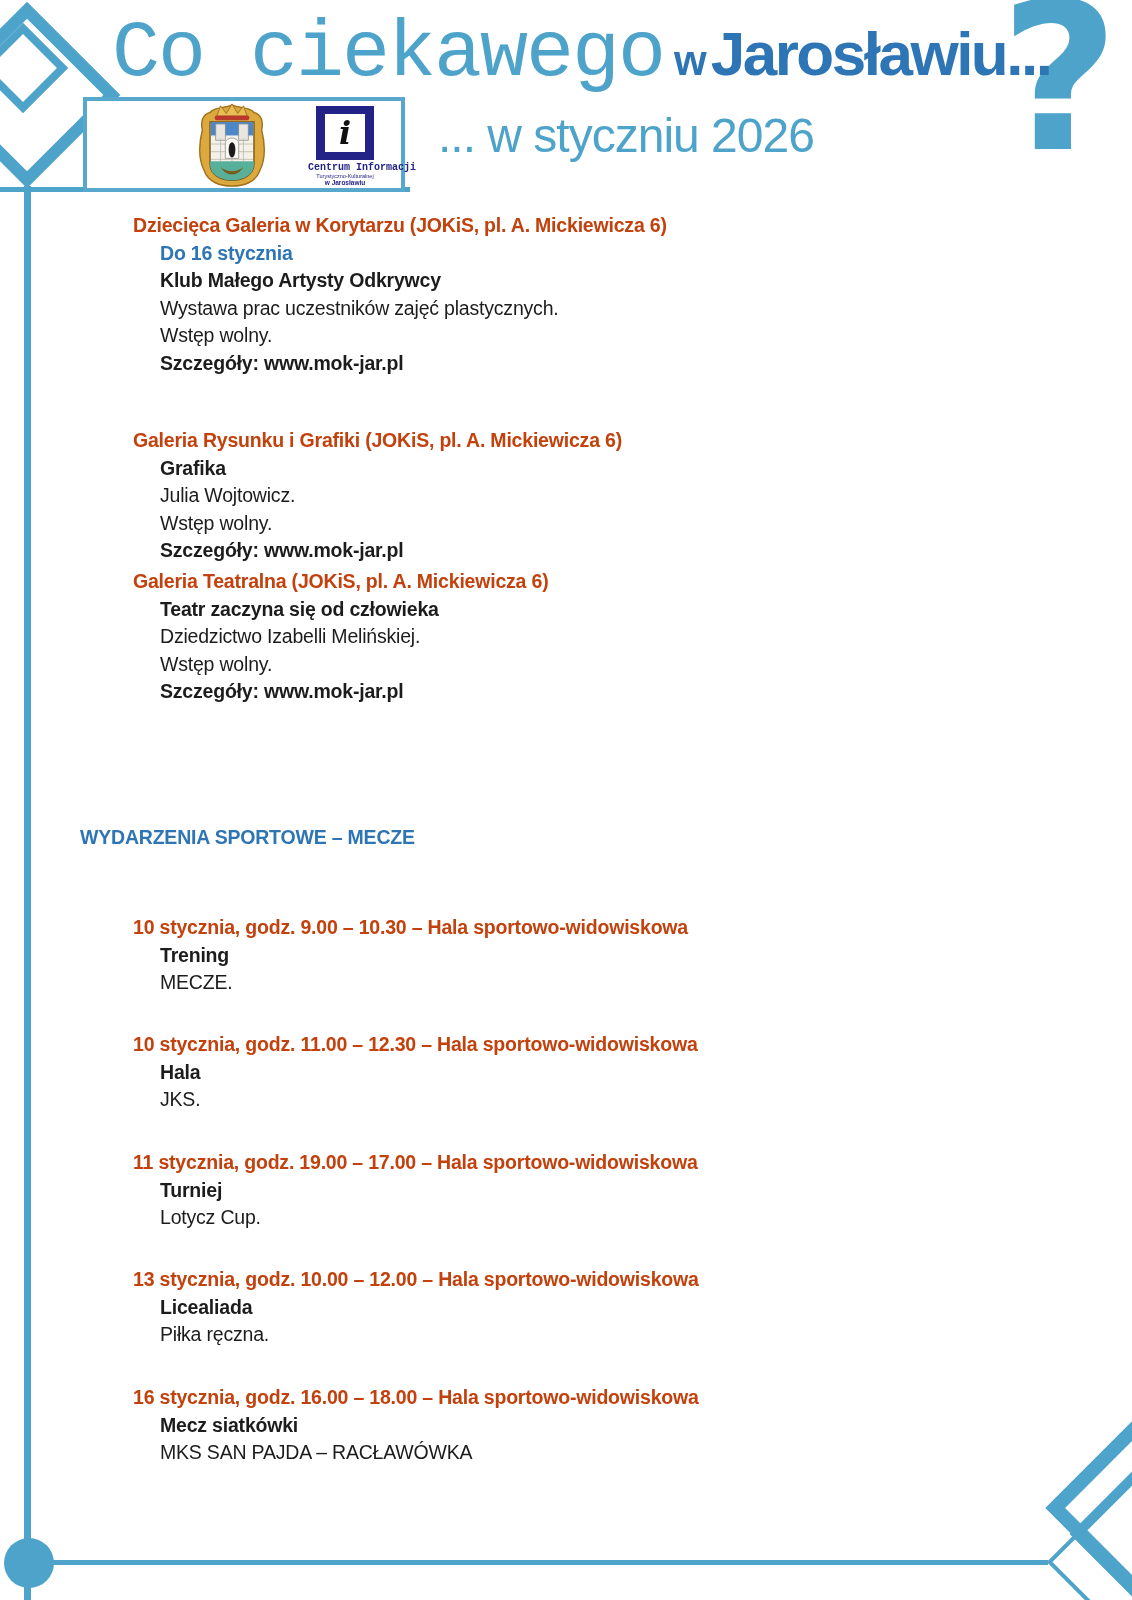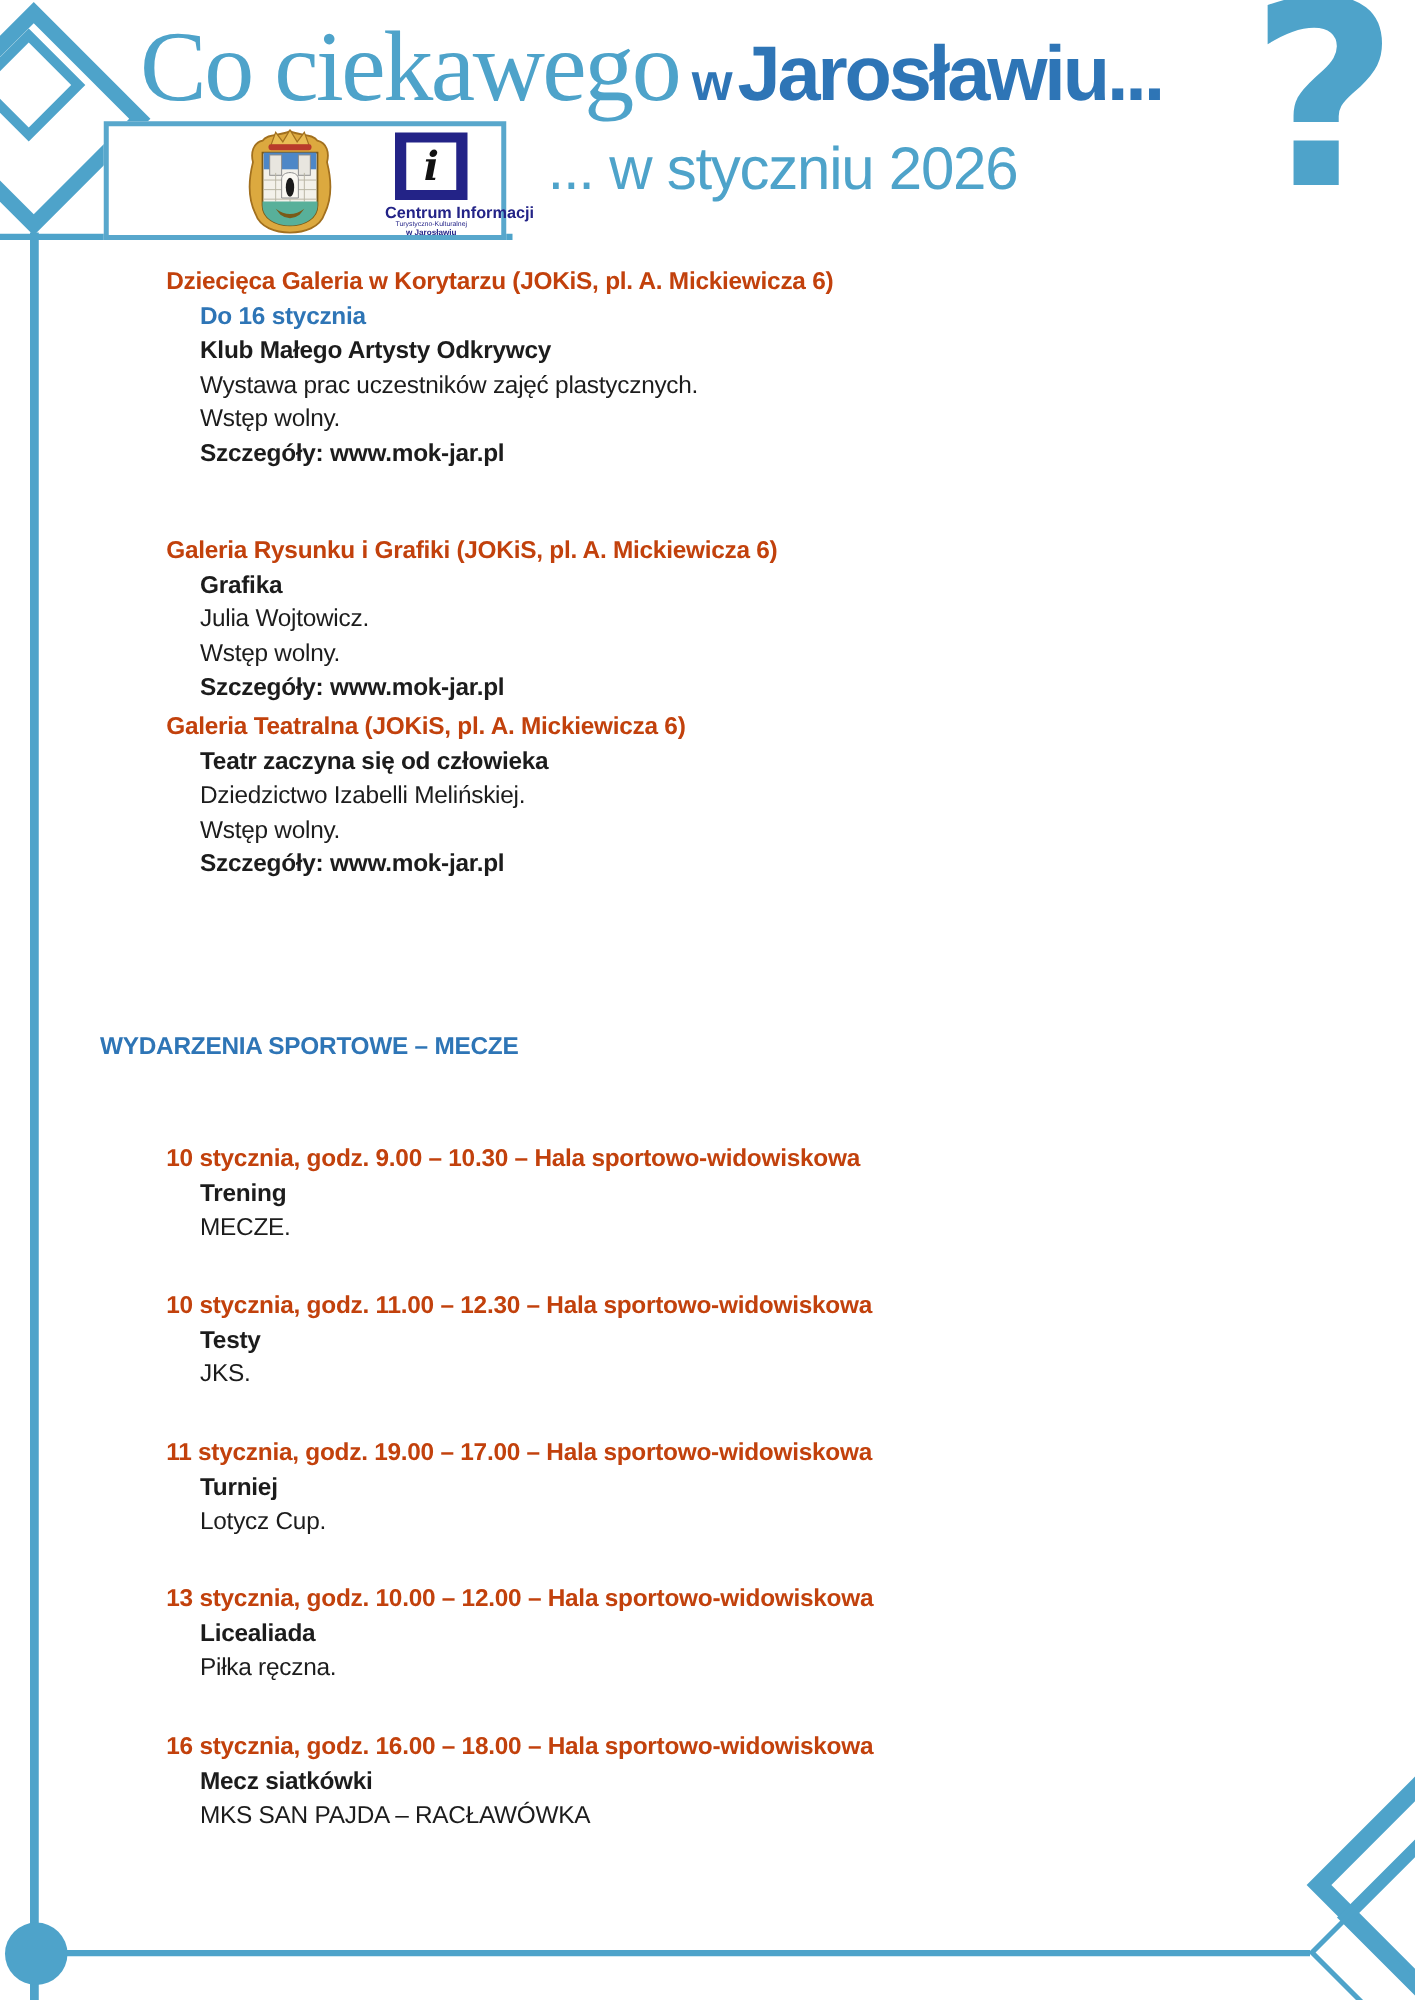--- a/index.html
+++ b/index.html
@@ -15,38 +15,38 @@
   .diamond{position:absolute;border-style:solid;border-color:#4EA3CA;background:transparent;
            transform:rotate(45deg);box-sizing:border-box;}
   #dtl1{left:-39px;top:29px;width:132px;height:132px;border-width:12px;}
   #dtl2{left:-9px;top:36px;width:64px;height:64px;border-width:8px;}
   #dbr1{left:1095px;top:1388px;width:240px;height:240px;border-width:14px;}
   #dbr2{left:1111px;top:1434px;width:200px;height:200px;border-width:10px;}
   #dbr3{left:1082px;top:1477px;width:170px;height:170px;border-width:4px;}
 
   
   .title{position:absolute;left:112px;top:14px;line-height:1;white-space:nowrap;z-index:3;}
-  .t-serif{font-family:Liberation Serif, serif;font-size:80px;color:#4EA3CA;letter-spacing:-2px;}
+  .t-serif{font-family:Liberation Mono, monospace;font-size:80px;color:#4EA3CA;letter-spacing:-2px;}
   .t-w{font-weight:bold;font-size:42px;color:#2E75B6;margin:0 4px 0 10px;}
   .t-bold{font-weight:bold;font-size:62px;color:#2E75B6;letter-spacing:-2.5px;}
   .subtitle{position:absolute;left:438px;top:112px;font-size:48px;color:#4EA3CA;
             letter-spacing:-1px;line-height:1;white-space:nowrap;z-index:3;}
   .qmark{position:absolute;left:1000px;top:-24px;font-size:205px;font-weight:bold;
          color:#4EA3CA;line-height:1;z-index:1;font-family:"DejaVu Sans",sans-serif;}
 
   .logo-box{position:absolute;left:83px;top:97px;width:322px;height:95px;
             border:4px solid #58A7CC;background:#fff;box-sizing:border-box;z-index:2;}
   .coat{position:absolute;left:105px;top:1px;width:80px;height:86px;}
   .info-logo{position:absolute;left:221px;top:5px;width:74px;text-align:center;}
   .i-sq{width:58px;height:54px;background:#232387;margin:0 auto;display:flex;
         align-items:center;justify-content:center;}
   .i-sq-inner{width:40px;height:38px;background:#fff;display:flex;align-items:center;
         justify-content:center;font-family:"DejaVu Serif",serif;font-style:italic;
         font-weight:bold;font-size:32px;color:#111;line-height:1;}
-  .i-t1{font-size:13px;color:#232387;margin-top:2px;font-weight:bold;white-space:nowrap;}
+  .i-t1{font-size:10px;color:#232387;margin-top:2px;font-weight:bold;white-space:nowrap;font-family:Liberation Mono, monospace;}
   .i-t2{font-size:5.5px;color:#232387;white-space:nowrap;}
   .i-t3{font-size:6.5px;color:#232387;font-weight:bold;white-space:nowrap;}
 
   
   .gsec,.event{position:absolute;left:133px;font-size:19.5px;line-height:27.5px;
                color:#1C1C1C;letter-spacing:-0.2px;white-space:nowrap;z-index:3;}
   .h{color:#c2410c;font-weight:bold;}
   .ind{margin-left:27px;}
   .bold{font-weight:bold;}
   .blue{color:#2E75B6;}
@@ -129,21 +129,21 @@
   <div id="sports-h">WYDARZENIA SPORTOWE – MECZE</div>
 
   <div class="event" id="ev1">
     <div class="h">10 stycznia, godz. 9.00 – 10.30 – Hala sportowo-widowiskowa</div>
     <div class="ind bold">Trening</div>
     <div class="ind">MECZE.</div>
   </div>
 
   <div class="event" id="ev2">
     <div class="h">10 stycznia, godz. 11.00 – 12.30 – Hala sportowo-widowiskowa</div>
-    <div class="ind bold">Testy</div>
+    <div class="ind bold">Hala</div>
     <div class="ind">JKS.</div>
   </div>
 
   <div class="event" id="ev3">
     <div class="h">11 stycznia, godz. 19.00 – 17.00 – Hala sportowo-widowiskowa</div>
     <div class="ind bold">Turniej</div>
     <div class="ind">Lotycz Cup.</div>
   </div>
 
   <div class="event" id="ev4">

